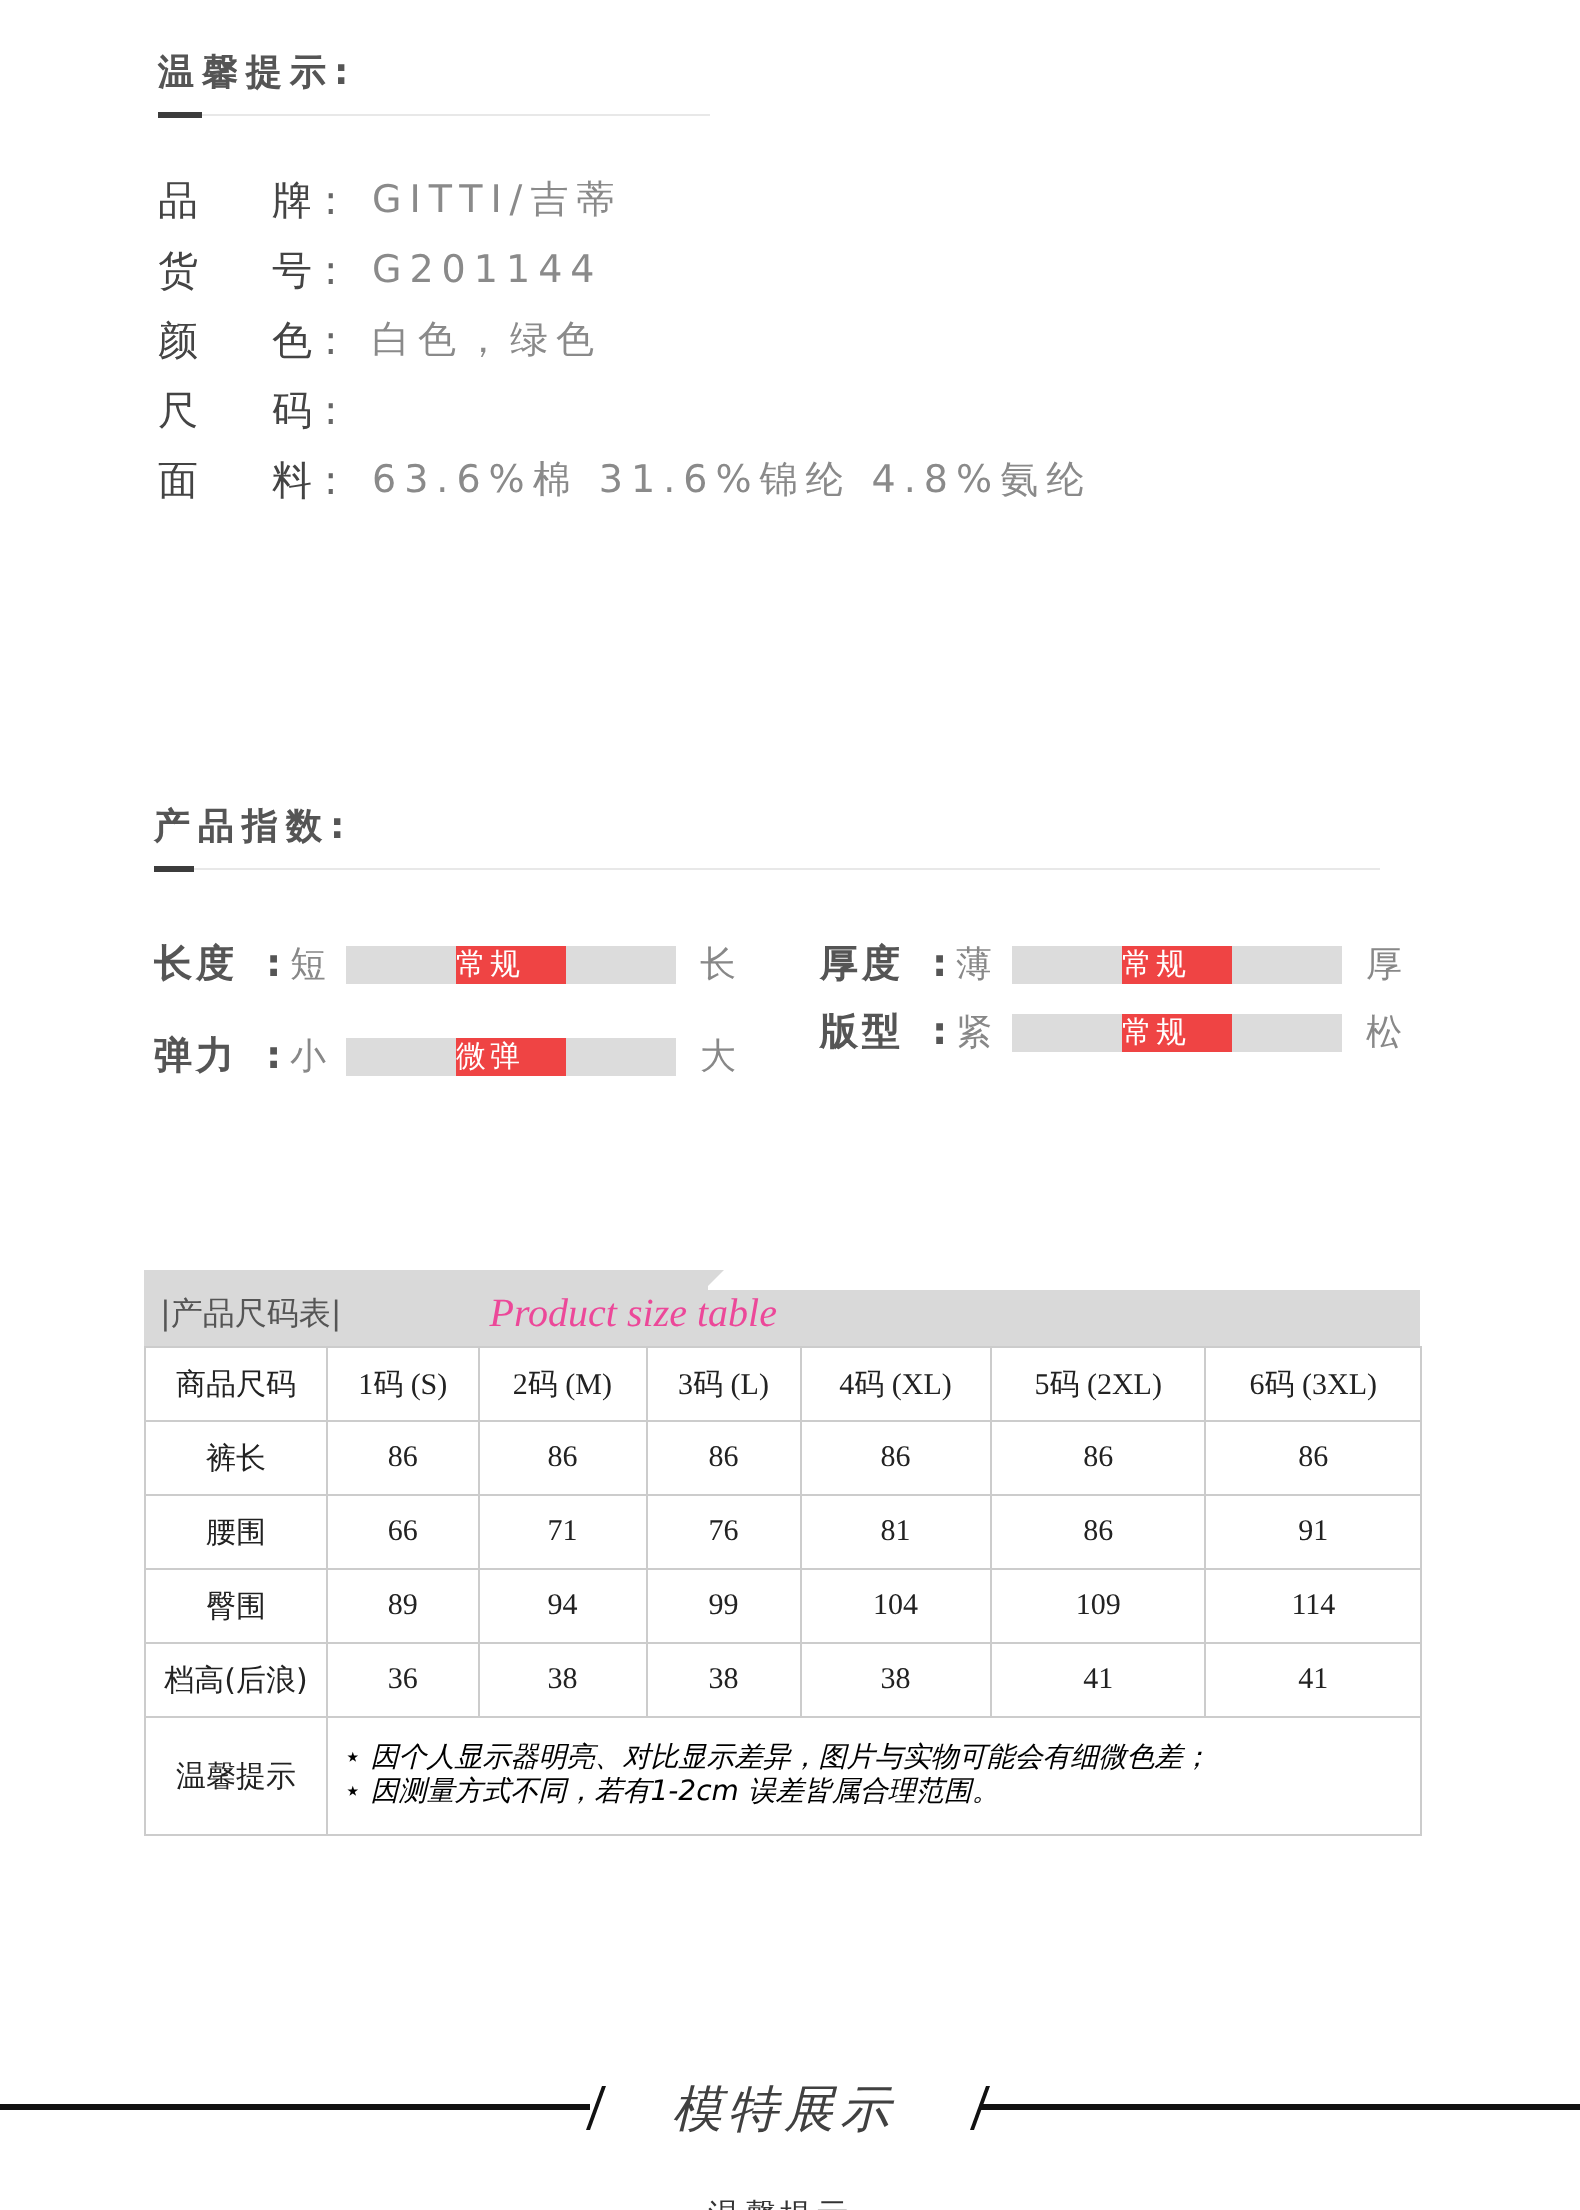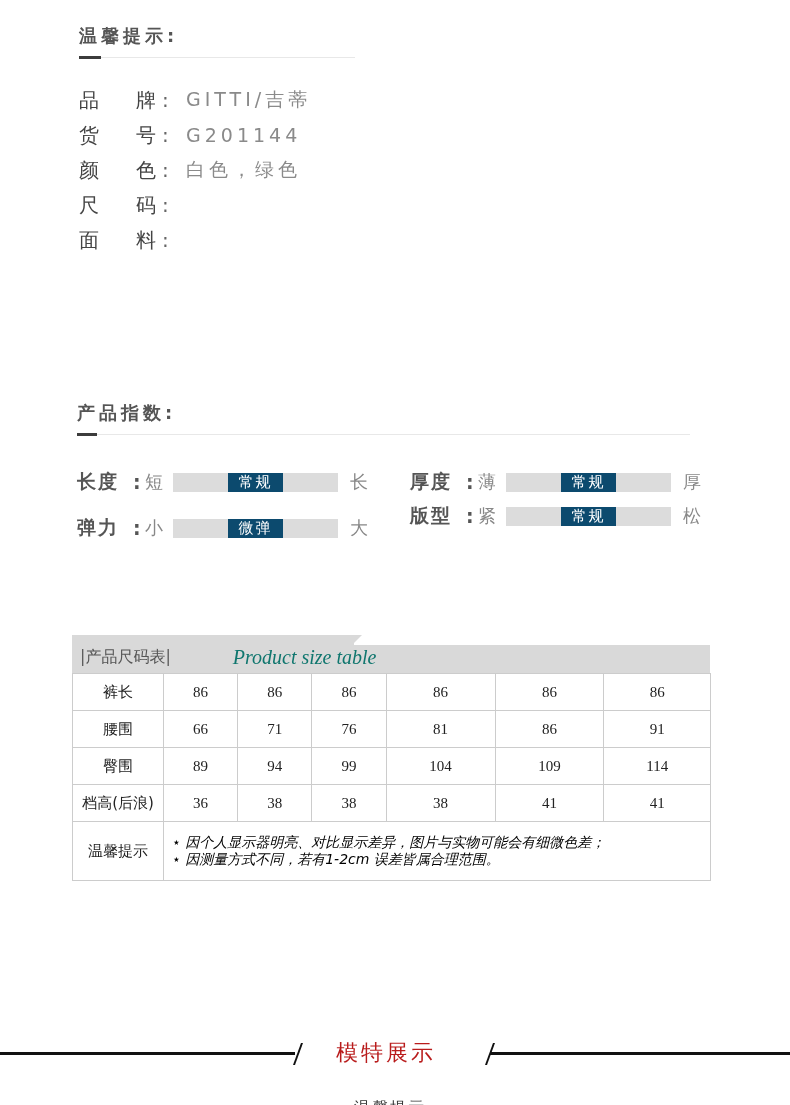--- a/index.html
+++ b/index.html
@@ -17,40 +17,40 @@
   .info-k2 { width: 26px; color: #444; }
   .info-colon { width: 24px; color: #666; }
   .info-val { color: #8a8a8a; letter-spacing: 4px; font-size: 19px; }
 
   
   .idx-row { position: absolute; height: 24px; display: flex; align-items: center; }
   .idx-label { font-size: 19px; font-weight: bold; color: #555; letter-spacing: 2px; width: 56px; }
   .idx-colon { font-size: 19px; font-weight: bold; color: #555; width: 12px; }
   .idx-min { font-size: 18px; color: #888; width: 28px; }
   .idx-bar { width: 165px; height: 19px; background: #dcdcdc; position: relative; }
-  .idx-fill { position: absolute; left: 55px; width: 55px; height: 19px; background: #0c4a6e; color: #fff; font-size: 15px; text-align: center; line-height: 19px; letter-spacing: 2px; }
+  .idx-fill { position: absolute; left: 55px; width: 55px; height: 19px; background: #ef4444; color: #fff; font-size: 15px; text-align: left; line-height: 19px; letter-spacing: 2px; }
   .idx-max { font-size: 18px; color: #888; margin-left: 12px; }
 
   
   .tbl-head { position: absolute; left: 72px; top: 645px; width: 638px; height: 28px; background: #d9d9d9; }
   .tbl-tab { position: absolute; left: 72px; top: 635px; width: 282px; height: 10px; background: #d9d9d9; }
   .tbl-tab-diag { position: absolute; left: 352px; top: 635px; width: 0; height: 0; border-left: 10px solid #d9d9d9; border-bottom: 10px solid transparent; }
   .tbl-title { position: absolute; left: 80px; top: 644px; height: 26px; display: flex; align-items: center; gap: 48px; }
   .tbl-title-cn { font-family: "DejaVu Serif", serif; font-size: 16px; color: #555; }
-  .tbl-title-en { font-family: "Liberation Serif", serif; font-style: italic; font-size: 20px; color: #0f766e; margin-left: 14px; }
+  .tbl-title-en { font-family: "Liberation Serif", serif; font-style: italic; font-size: 20px; color: #ec4899; margin-left: 26px; }
   table.size { position: absolute; left: 72px; top: 673px; width: 639px; border-collapse: collapse; font-family: "Liberation Serif", serif; font-size: 15px; color: #222; }
   table.size td { border: 1px solid #cccccc; text-align: center; height: 36px; padding: 0; }
   table.size td.rowhead { width: 90px; font-family: "DejaVu Sans", sans-serif; font-size: 15px; color: #222; }
   table.size td.note { text-align: left; padding-left: 8px; height: 58px; font-family: "DejaVu Sans", sans-serif; font-size: 14px; line-height: 17px; color: #000000; font-style: italic; }
 
   
   .model-line-l { position: absolute; left: 0; top: 1052px; width: 295px; height: 3px; background: #111; }
   .model-line-r { position: absolute; left: 490px; top: 1052px; width: 300px; height: 3px; background: #111; }
   .slash { position: absolute; width: 2px; height: 22px; background: #111; transform: skewX(-20deg); }
-  .model-title { position: absolute; left: 336px; top: 1038px; font-size: 22px; color: #b91c1c; letter-spacing: 3px; }
+  .model-title { position: absolute; left: 336px; top: 1038px; font-size: 25px; font-style: italic; color: #404040; letter-spacing: 3px; }
   .cut-text { position: absolute; left: 354px; top: 1098px; font-size: 16px; color: #333; letter-spacing: 2px; }
 </style>
 </head>
 <body>
 
 <div class="abs sec-title" style="left:79px; top:24px;">温馨提示:</div>
 <div class="abs sec-line" style="left:79px; top:57px; width:276px;"></div>
 <div class="abs sec-mark" style="left:79px; top:56px; width:22px;"></div>
 
 <div class="info-row" style="top:85px;">
@@ -73,20 +73,21 @@
 </div>
 <div class="info-row" style="top:190px;">
   <span class="info-k1">尺</span>
   <span class="info-k2">码</span>
   <span class="info-colon">:</span>
 </div>
 <div class="info-row" style="top:225px;">
   <span class="info-k1">面</span>
   <span class="info-k2">料</span>
   <span class="info-colon">:</span>
+  <span class="info-val">63.6%棉 31.6%锦纶 4.8%氨纶</span>
 </div>
 
 <div class="abs sec-title" style="left:77px; top:401px;">产品指数:</div>
 <div class="abs sec-line" style="left:77px; top:434px; width:613px;"></div>
 <div class="abs sec-mark" style="left:77px; top:433px; width:20px;"></div>
 
 <div class="idx-row" style="left:77px; top:470px;">
   <span class="idx-label">长度</span>
   <span class="idx-colon">:</span>
   <span class="idx-min">短</span>
@@ -129,20 +130,29 @@
 <div class="tbl-tab"></div>
 <div class="tbl-tab-diag"></div>
 <div class="tbl-head"></div>
 <div class="tbl-title">
   <span class="tbl-title-cn">|产品尺码表|</span>
   <span class="tbl-title-en">Product size table</span>
 </div>
 
 <table class="size">
   <tbody>
+      <tr>
+    <td class="rowhead">商品尺码</td>
+    <td>1码 (S)</td>
+    <td>2码 (M)</td>
+    <td>3码 (L)</td>
+    <td>4码 (XL)</td>
+    <td>5码 (2XL)</td>
+    <td>6码 (3XL)</td>
+  </tr>
   <tr>
     <td class="rowhead">裤长</td>
     <td>86</td>
     <td>86</td>
     <td>86</td>
     <td>86</td>
     <td>86</td>
     <td>86</td>
   </tr>
   <tr>

